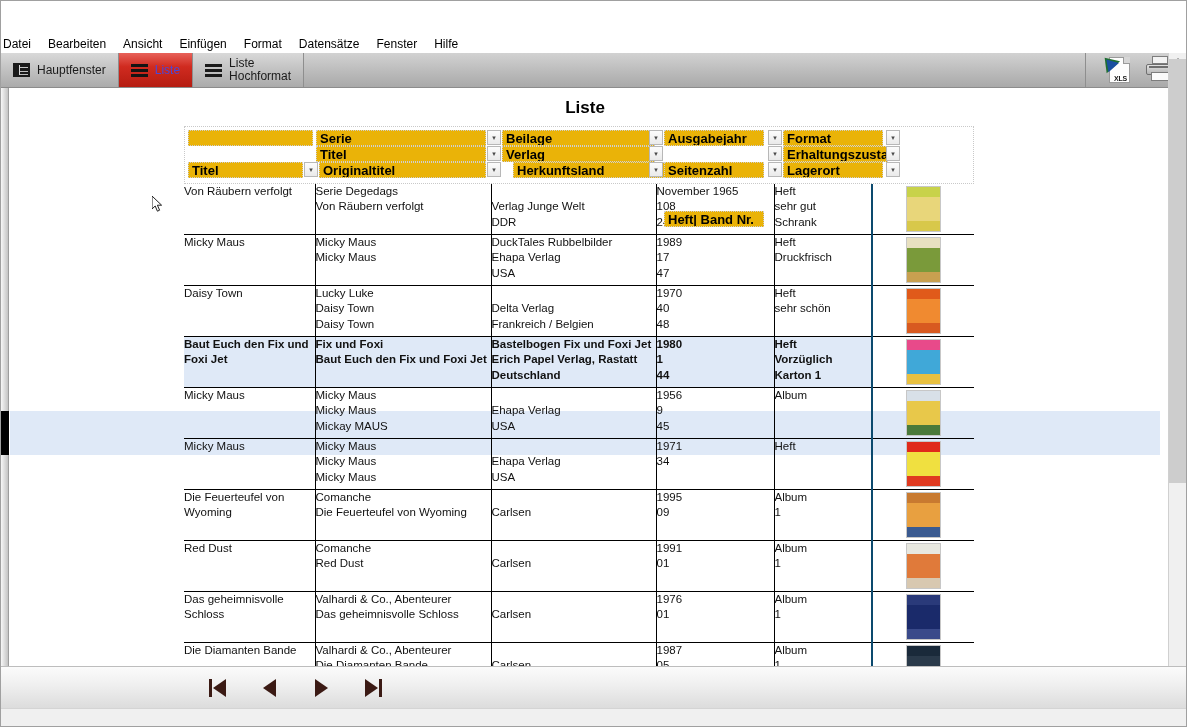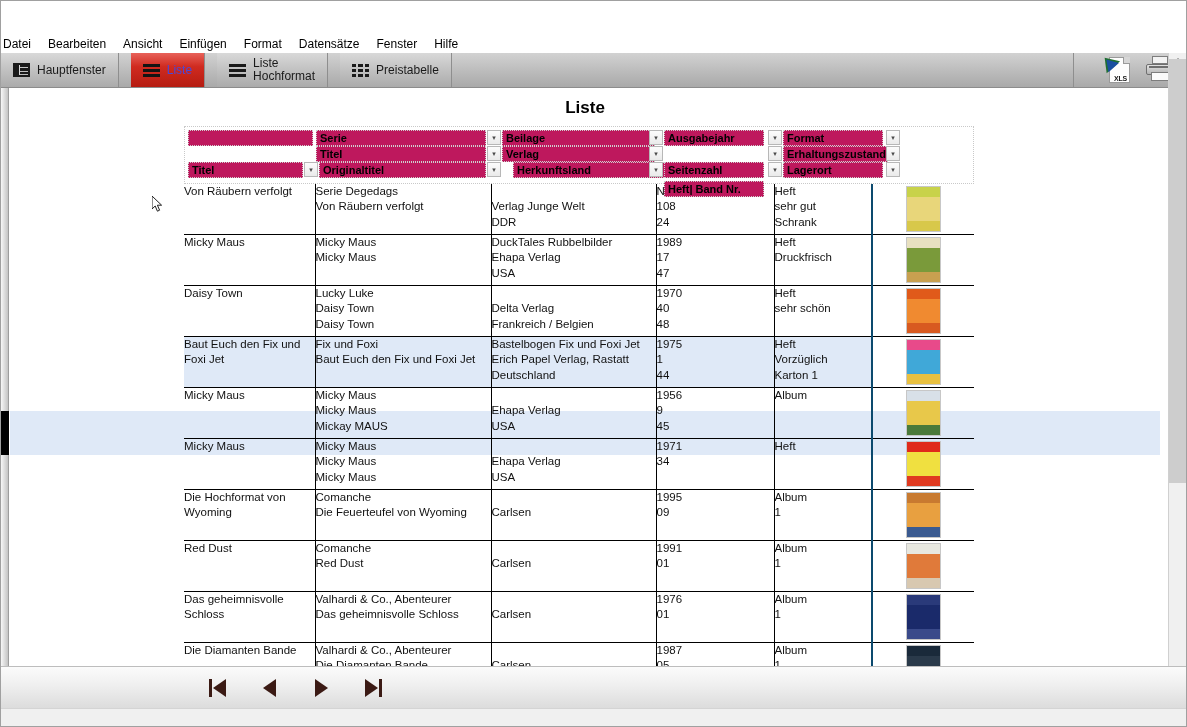--- a/index.html
+++ b/index.html
@@ -65,21 +65,21 @@
     font-size: 12px; color: #000; padding: 2px 9px 2px 0; margin-right: 8px;
     white-space: nowrap;
   }
 
   
   .toolbar {
     position: absolute; left: 0; top: 52px;
     width: 1185px; height: 35px;
     background: linear-gradient(180deg,#d2d2d2 0%, #bdbdbd 50%, #a9a9a9 100%);
     border-bottom: 1px solid #8c8c8c;
-    display: flex; align-items: stretch; gap: 12px;
+    display: flex; align-items: stretch;
   }
   .tab {
     display: flex; align-items: center; gap: 7px;
     padding: 0 12px;
     border-right: 1px solid #8e8e8e;
     background: linear-gradient(180deg,#d9d9d9 0%, #c2c2c2 48%, #ababab 100%);
     font-size: 12px; color: #1a1a1a;
     cursor: default; position: relative;
   }
   .tab.active {
@@ -198,46 +198,46 @@
 
   
   .hdr-block {
     width: 790px; height: 58px;
     border: 1px dotted #c9c9c9;
     background: #ffffff;
     position: relative;
   }
   .hdr-cell {
     position: absolute;
-    font-size: 11px; font-weight: bold; color: #000;
+    font-size: 13px; font-weight: bold; color: #000;
     border: 1px dotted #cfcfcf;
     height: 16px; line-height: 15px;
     padding-left: 3px;
-    background: #be185d;
+    background: #eab308;
     white-space: nowrap; overflow: hidden;
   }
   .dd {
     position: absolute; width: 14px; height: 15px;
     border: 1px solid #b7b7b7;
     background: linear-gradient(180deg,#fcfcfc,#eaeaea);
     display: flex; align-items: center; justify-content: center;
     font-size: 7px; color: #4a4a4a; font-family: "DejaVu Sans", sans-serif;
   }
 
   .row-cell {
     border-left: 1px solid #000; border-bottom: 1px solid #000;
     font-size: 11.5px; color: #111; line-height: 15.3px;
     padding: 5px 0 0 5px;
   }
   .row-cell.first { border-left: none; }
   .row-cell.last { border-right: 2px solid #0c4a6e; }
   .row-cell.img { border-right: none; padding: 0; text-align: center; }
   tr.selected .row-cell { background: #dfe9f7; }
   tr.selected .row-cell.img { background: #ffffff; }
-  tr.selected { background: #3b82f6; }
+  tr.selected { background: #3b82f6; font-weight: bold; }
 
   .sel-band {
     position: absolute; left: 0; top: 323px; width: 1150px; height: 44px;
     background: #dfe9f7; z-index: 0;
   }
   .line { display: block; min-height: 15px; }
   .line.blank { color: transparent; }
 
   
   .thumb {
@@ -303,40 +303,20 @@
       <span class="tab-label">Liste</span>
     </div>
     <div class="tab">
       <span class="ic-bars">
           <i></i>
           <i></i>
           <i></i>
         </span>
       <span class="tab-label">Liste
 Hochformat</span>
-    </div>
-    <div class="tab">
-      <span class="ic-grid">
-        <span class="gr">
-            <span></span>
-            <span></span>
-            <span></span>
-          </span>
-        <span class="gr">
-            <span></span>
-            <span></span>
-            <span></span>
-          </span>
-        <span class="gr">
-            <span></span>
-            <span></span>
-            <span></span>
-          </span>
-      </span>
-      <span class="tab-label">Preistabelle</span>
     </div>
     <div class="toolbar-spacer"></div>
     <div class="tool-right">
       <div class="xls-icon">
         <div class="xls-page"></div>
         <div class="xls-fold"></div>
         <div class="xls-arrow"></div>
         <div class="xls-arrow2"></div>
         <div class="xls-text">XLS</div>
       </div>
@@ -373,21 +353,21 @@
         <div class="dd" style="left:464px;top:3px;">▾</div>
         <div class="hdr-cell" style="left:479px;top:3px;  width:100px;">Ausgabejahr</div>
         <div class="dd" style="left:583px;top:3px;">▾</div>
         <div class="hdr-cell" style="left:598px;top:3px;  width:100px;">Format</div>
         <div class="dd" style="left:701px;top:3px;">▾</div>
 
         <div class="hdr-cell" style="left:131px;top:19px; width:170px;">Titel</div>
         <div class="dd" style="left:302px;top:19px;">▾</div>
         <div class="hdr-cell" style="left:317px;top:19px; width:153px;">Verlag</div>
         <div class="dd" style="left:464px;top:19px;">▾</div>
-        <div class="hdr-cell" style="left:479px;top:6px; width:100px;margin-top:48px;">Heft| Band Nr.</div>
+        <div class="hdr-cell" style="left:479px;top:36px; width:100px;margin-top:48px;">Heft| Band Nr.</div>
         <div class="dd" style="left:583px;top:19px;">▾</div>
         <div class="hdr-cell" style="left:598px;top:19px; width:105px;">Erhaltungszustand</div>
         <div class="dd" style="left:701px;top:19px;">▾</div>
 
         <div class="hdr-cell" style="left:3px;  top:35px; width:115px;">Titel</div>
         <div class="dd" style="left:119px;top:35px;">▾</div>
         <div class="hdr-cell" style="left:134px;top:35px; width:167px;">Originaltitel</div>
         <div class="dd" style="left:302px;top:35px;">▾</div>
         <div class="hdr-cell" style="left:328px;top:35px; width:153px;">Herkunftsland</div>
         <div class="dd" style="left:464px;top:35px;">▾</div>
@@ -519,21 +499,21 @@
                 <span class="line">Fix und Foxi</span>
                 <span class="line">Baut Euch den Fix und Foxi Jet</span>
                 <span class="line blank">&nbsp;</span>
               </td>
               <td class="row-cell ">
                 <span class="line">Bastelbogen Fix und Foxi Jet</span>
                 <span class="line">Erich Papel Verlag, Rastatt</span>
                 <span class="line">Deutschland</span>
               </td>
               <td class="row-cell ">
-                <span class="line">1975</span>
+                <span class="line">1980</span>
                 <span class="line">1</span>
                 <span class="line">44</span>
               </td>
               <td class="row-cell last">
                 <span class="line">Heft</span>
                 <span class="line">Vorzüglich</span>
                 <span class="line">Karton 1</span>
               </td>
               <td class="row-cell img">
                 <div class="thumb">
@@ -606,21 +586,21 @@
               <td class="row-cell img">
                 <div class="thumb">
                   <div class="top" style="background: rgb(224, 42, 26);"></div>
                   <div class="mid" style="background: rgb(240, 224, 64);"></div>
                   <div class="bot" style="background: rgb(224, 58, 32);"></div>
                 </div>
               </td>
             </tr>
             <tr>
               <td class="row-cell first">
-                <span class="line">Die Hochformat von</span>
+                <span class="line">Die Feuerteufel von</span>
                 <span class="line">Wyoming</span>
                 <span class="line blank">&nbsp;</span>
               </td>
               <td class="row-cell ">
                 <span class="line">Comanche</span>
                 <span class="line">Die Feuerteufel von Wyoming</span>
                 <span class="line blank">&nbsp;</span>
               </td>
               <td class="row-cell ">
                 <span class="line blank">&nbsp;</span>

